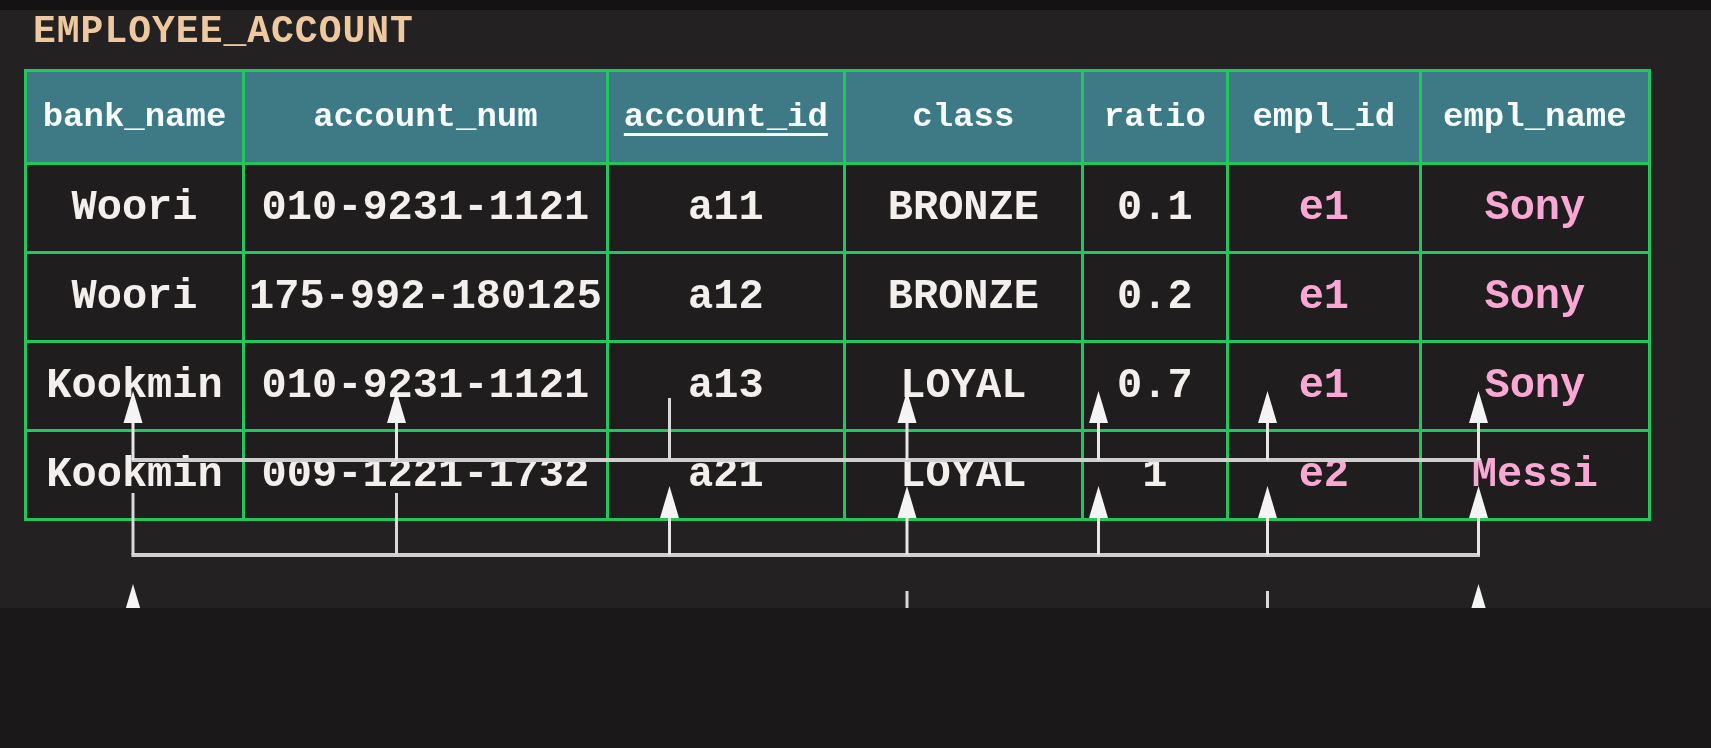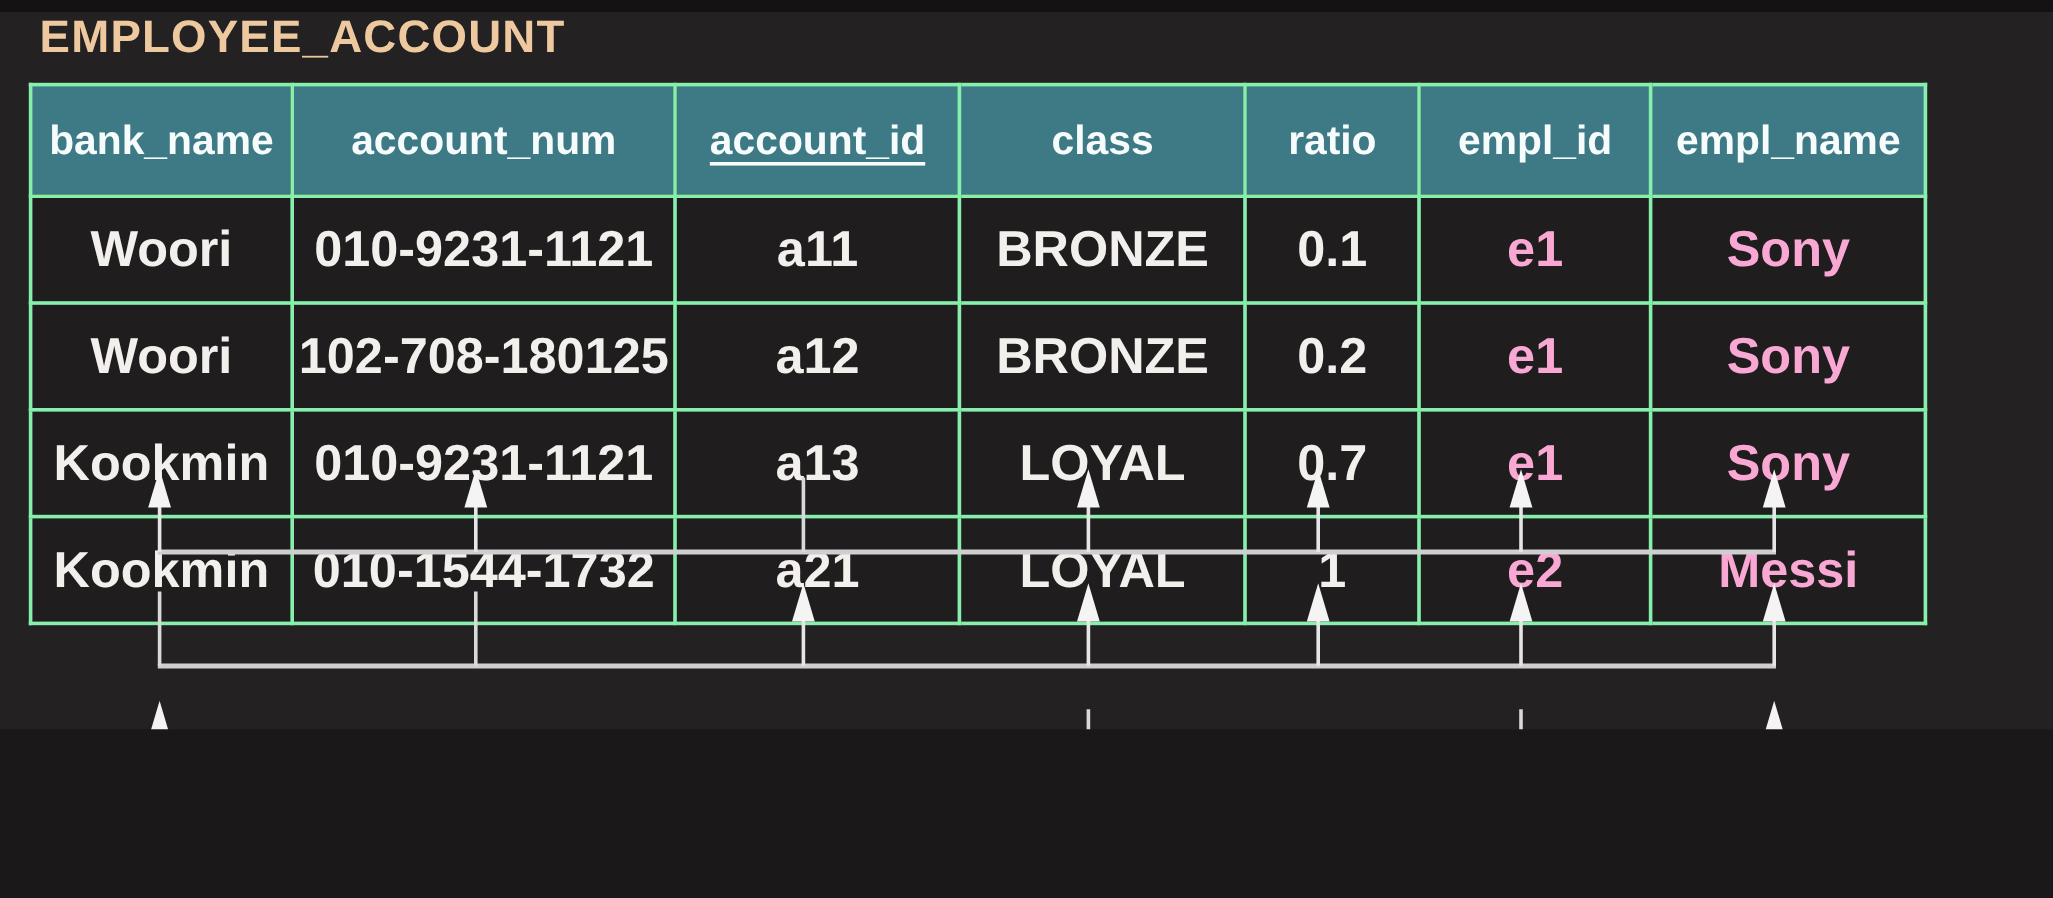--- a/index.html
+++ b/index.html
@@ -1,38 +1,38 @@
 <!DOCTYPE html>
 <html><head>
 <meta charset="utf-8">
 <style>
   html,body{margin:0;padding:0;background:#1b1819;}
   #canvas{
     position:relative;
     width:1711px;height:608px;
     background:#242122;
     overflow:hidden;
-    font-family:Liberation Sans, sans-serif;
+    font-family:Liberation Mono, monospace;
   }
   #top-strip{
     position:absolute;left:0;top:0;width:1711px;height:10px;
     background:#151213;
   }
   #page-title{
     position:absolute;left:33px;top:10px;
     font-size:38px;font-weight:700;letter-spacing:1px;
     color:#eec9a0;
   }
   #fd-table{
     position:absolute;left:24px;top:69px;
     border-collapse:collapse;
     table-layout:fixed;
   }
   #fd-table th, #fd-table td{
-    border:3px solid #86efac;
+    border:3px solid #22c55e;
     text-align:center;
     padding:16px 4px;
     overflow:hidden;
     white-space:nowrap;
   }
   #fd-table th{
     background:#3d7a85;
     color:#f6fbfc;
     height:58px;
     font-size:34px;
@@ -90,39 +90,39 @@
           <td>Woori</td>
           <td>010-9231-1121</td>
           <td>a11</td>
           <td>BRONZE</td>
           <td>0.1</td>
           <td class="highlight">e1</td>
           <td class="highlight">Sony</td>
         </tr>
         <tr>
           <td>Woori</td>
-          <td>102-708-180125</td>
+          <td>175-992-180125</td>
           <td>a12</td>
           <td>BRONZE</td>
           <td>0.2</td>
           <td class="highlight">e1</td>
           <td class="highlight">Sony</td>
         </tr>
         <tr>
           <td>Kookmin</td>
           <td>010-9231-1121</td>
           <td>a13</td>
           <td>LOYAL</td>
           <td>0.7</td>
           <td class="highlight">e1</td>
           <td class="highlight">Sony</td>
         </tr>
         <tr>
           <td>Kookmin</td>
-          <td>010-1544-1732</td>
+          <td>009-1221-1732</td>
           <td>a21</td>
           <td>LOYAL</td>
           <td>1</td>
           <td class="highlight">e2</td>
           <td class="highlight">Messi</td>
         </tr>
       </tbody>
   </table>
 
   <svg id="fd-arrows" width="1711" height="748" viewBox="0 0 1711 748">

